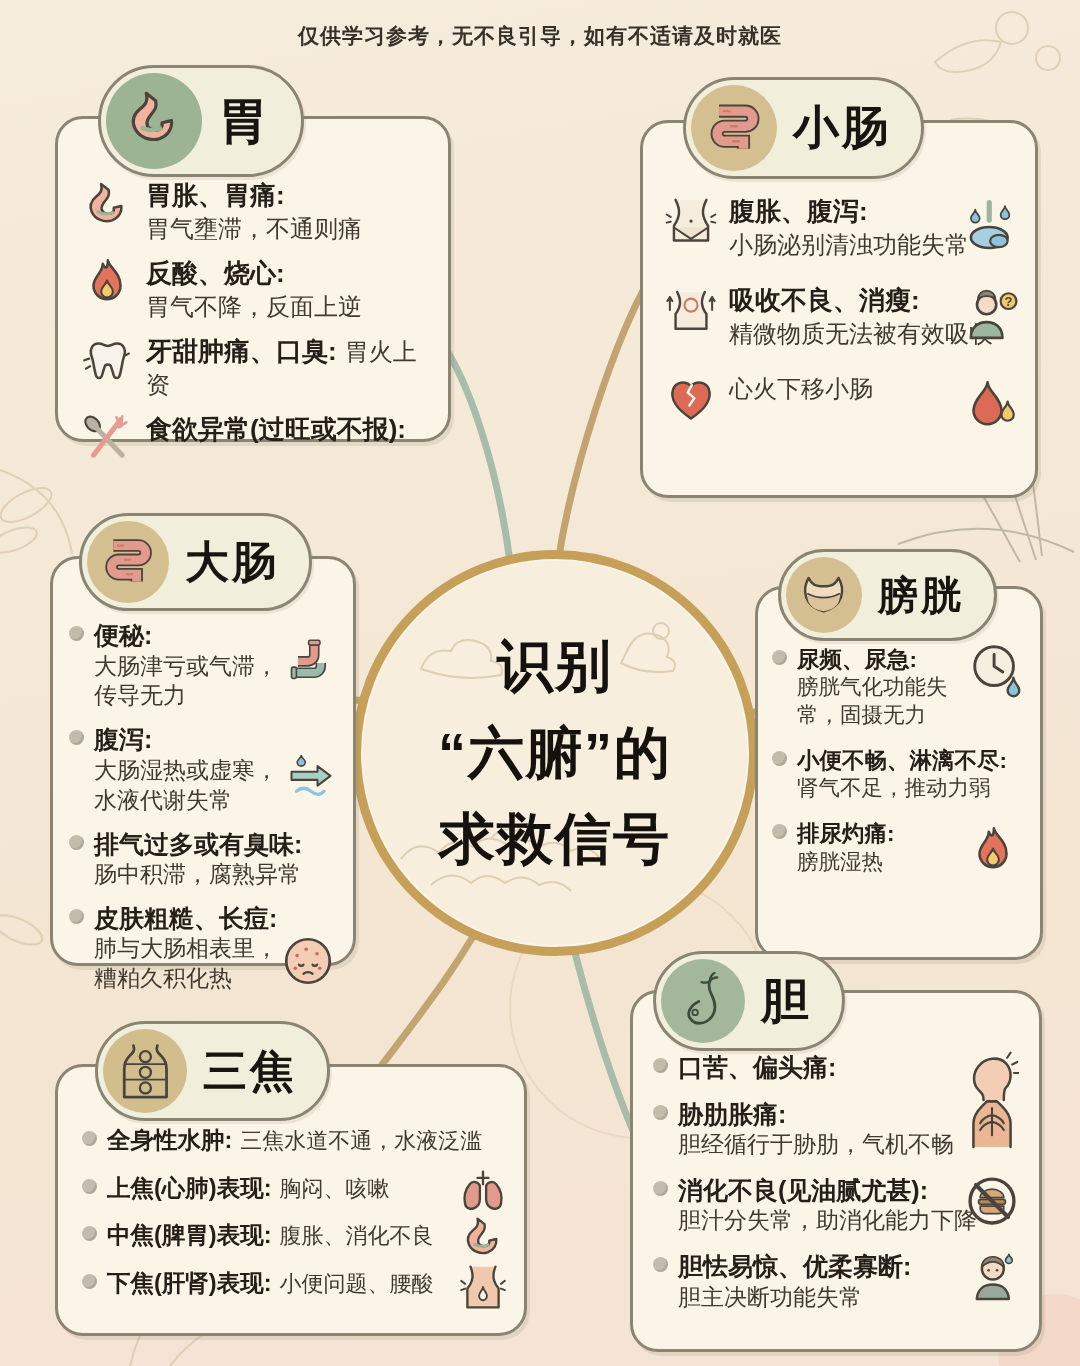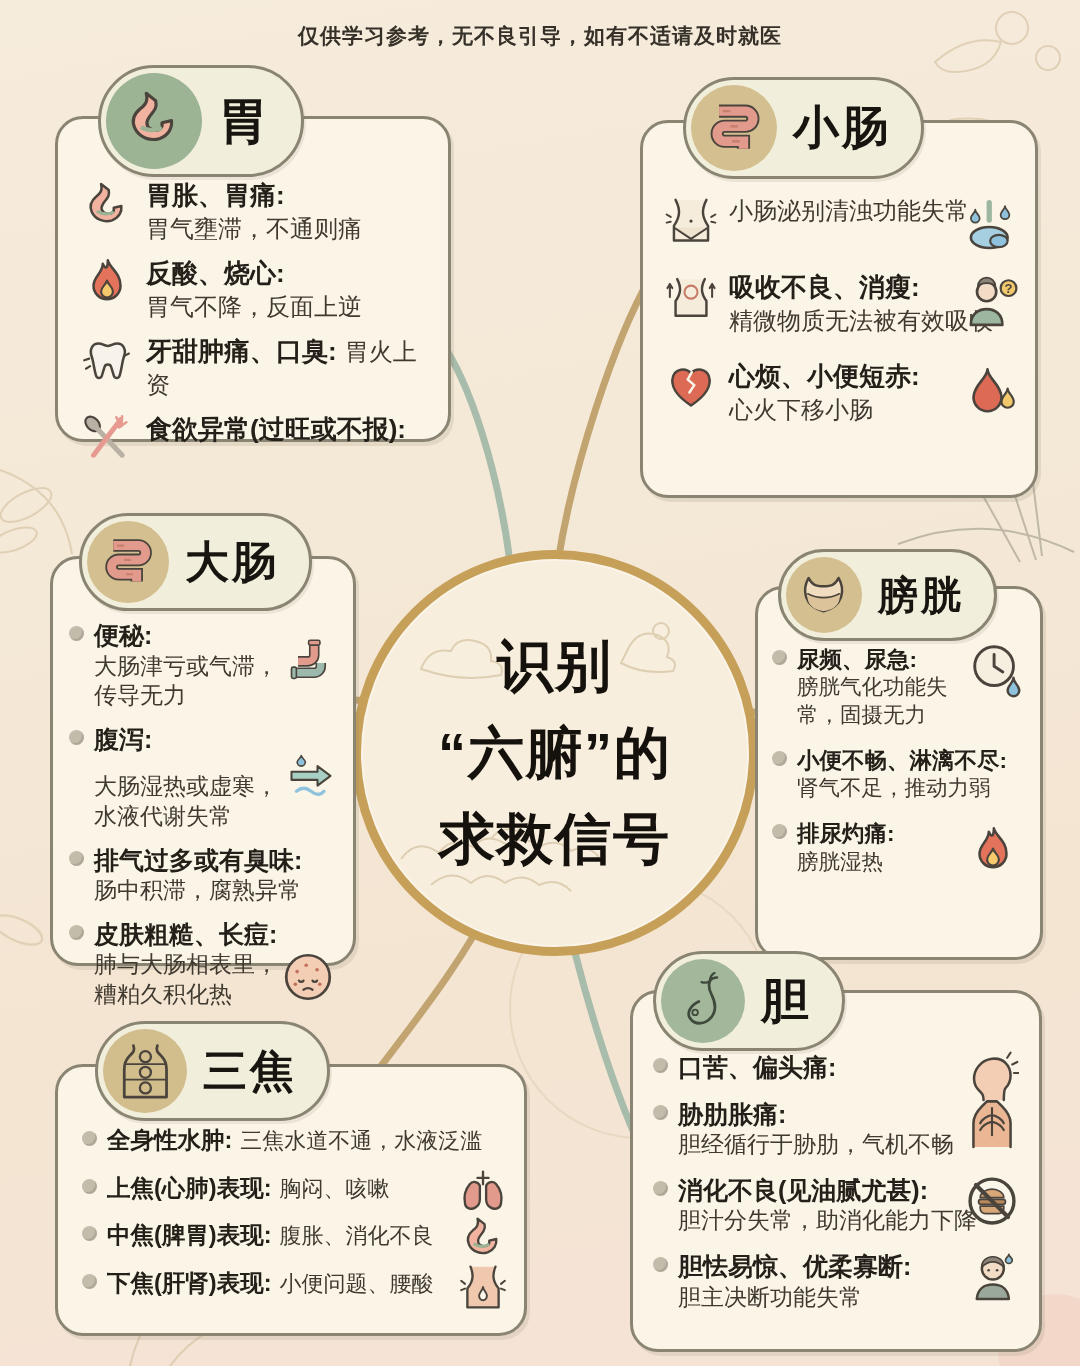--- a/index.html
+++ b/index.html
@@ -215,20 +215,21 @@
     <div class="it">
       <span class="ic">
           <svg viewBox="0 0 64 64">
             <path d="M13 6c6 12 6 20-2 32v18h42V38c-8-12-8-20-2-32" fill="#f6ecdc" stroke="#4a443c" stroke-linejoin="round" stroke-linecap="round" stroke-width="3"></path>
             <path d="M11 40l21 14 21-14" fill="#efe3cf" stroke="#4a443c" stroke-linejoin="round" stroke-linecap="round" stroke-width="2.5"></path>
             <circle cx="32" cy="32" r="2" fill="#4a443c"></circle>
             <path d="M2 24l5 3M2 34l5-1M62 24l-5 3M62 34l-5-1" fill="none" stroke="#4a443c" stroke-linejoin="round" stroke-linecap="round" stroke-width="2.5"></path>
           </svg>
         </span>
       <span class="txt">
+          <span class="lbl">腹胀、腹泻:</span>
           <span class="dsc">小肠泌别清浊功能失常</span>
         </span>
       <span class="rico">
           <svg viewBox="0 0 64 64">
             <path d="M14 12c0 4-5 6-5 10a5 5 0 0 0 10 0c0-4-5-6-5-10z" fill="#8fc3dd" stroke="#4a443c" stroke-linejoin="round" stroke-linecap="round" stroke-width="2"></path>
             <path d="M30 4v20" stroke="#9db6a0" stroke-width="6" stroke-linecap="round"></path>
             <path d="M48 8c0 4-5 6-5 10a5 5 0 0 0 10 0c0-4-5-6-5-10z" fill="#8fc3dd" stroke="#4a443c" stroke-linejoin="round" stroke-linecap="round" stroke-width="2"></path>
             <ellipse cx="30" cy="44" rx="21" ry="12" fill="#a6cfe2" stroke="#4a443c" stroke-linejoin="round" stroke-linecap="round" stroke-width="3"></ellipse>
             <ellipse cx="41" cy="48" rx="10" ry="7" fill="#8fc3dd" stroke="#4a443c" stroke-linejoin="round" stroke-linecap="round" stroke-width="2.5"></ellipse>
           </svg>
@@ -257,21 +258,20 @@
         </span>
     </div>
     <div class="it">
       <span class="ic">
           <svg viewBox="0 0 64 64">
             <path d="M32 56C14 44 6 32 10 20c3-9 15-11 22-4 7-7 19-5 22 4 4 12-4 24-22 36z" fill="#dd6a55" stroke="#4a443c" stroke-linejoin="round" stroke-linecap="round" stroke-width="3"></path>
             <path d="M33 15l-5 9 8 7-6 9" fill="none" stroke="#fbf6ea" stroke-width="3" stroke-linecap="round"></path>
           </svg>
         </span>
       <span class="txt">
-          <span class="lbl">心烦、小便短赤:</span>
           <span class="dsc">心火下移小肠</span>
         </span>
       <span class="rico">
           <svg viewBox="0 0 64 64">
             <path d="M28 6C28 16 12 24 12 38a16 16 0 0 0 32 0C44 24 28 16 28 6z" fill="#dd6a55" stroke="#4a443c" stroke-linejoin="round" stroke-linecap="round" stroke-width="3"></path>
             <path d="M51 28c0 5-7 9-7 15a7 7 0 0 0 14 0c0-6-7-10-7-15z" fill="#f2c86d" stroke="#4a443c" stroke-linejoin="round" stroke-linecap="round" stroke-width="2.5"></path>
           </svg>
         </span>
     </div>
   </div>
@@ -303,21 +303,21 @@
             <path d="M14 44h22a8 8 0 0 0 8-8v-4" fill="none" stroke="#9cb9ad" stroke-width="9"></path>
             <rect x="29" y="4" width="14" height="6" rx="2" fill="#e29a8c" stroke="#4a443c" stroke-linejoin="round" stroke-linecap="round" stroke-width="2"></rect>
             <rect x="8" y="37" width="6" height="14" rx="2" fill="#9cb9ad" stroke="#4a443c" stroke-linejoin="round" stroke-linecap="round" stroke-width="2"></rect>
           </svg>
         </span>
     </div>
     <div class="it">
       <span class="blt"></span>
       <span class="txt">
           <span class="lbl">腹泻:</span>
-          <span class="dsc" style="max-width:186px;margin-top:16px;">大肠湿热或虚寒，水液代谢失常</span>
+          <span class="dsc" style="max-width:186px;">大肠湿热或虚寒，水液代谢失常</span>
         </span>
       <span class="rico" style="top:26px;">
           <svg viewBox="0 0 64 64">
             <path d="M20 8c0 3-5 5-5 8a5 5 0 0 0 10 0c0-3-5-5-5-8z" fill="#8fc3dd" stroke="#4a443c" stroke-linejoin="round" stroke-linecap="round" stroke-width="2"></path>
             <path d="M8 28h32v-7l16 12-16 12v-7H8z" fill="#a8cfc3" stroke="#4a443c" stroke-linejoin="round" stroke-linecap="round" stroke-width="2.5"></path>
             <path d="M14 52c6-5 12-5 18 0s12 5 16 0" fill="none" stroke="#8fc3dd" stroke-width="4" stroke-linecap="round"></path>
           </svg>
         </span>
     </div>
     <div class="it">

